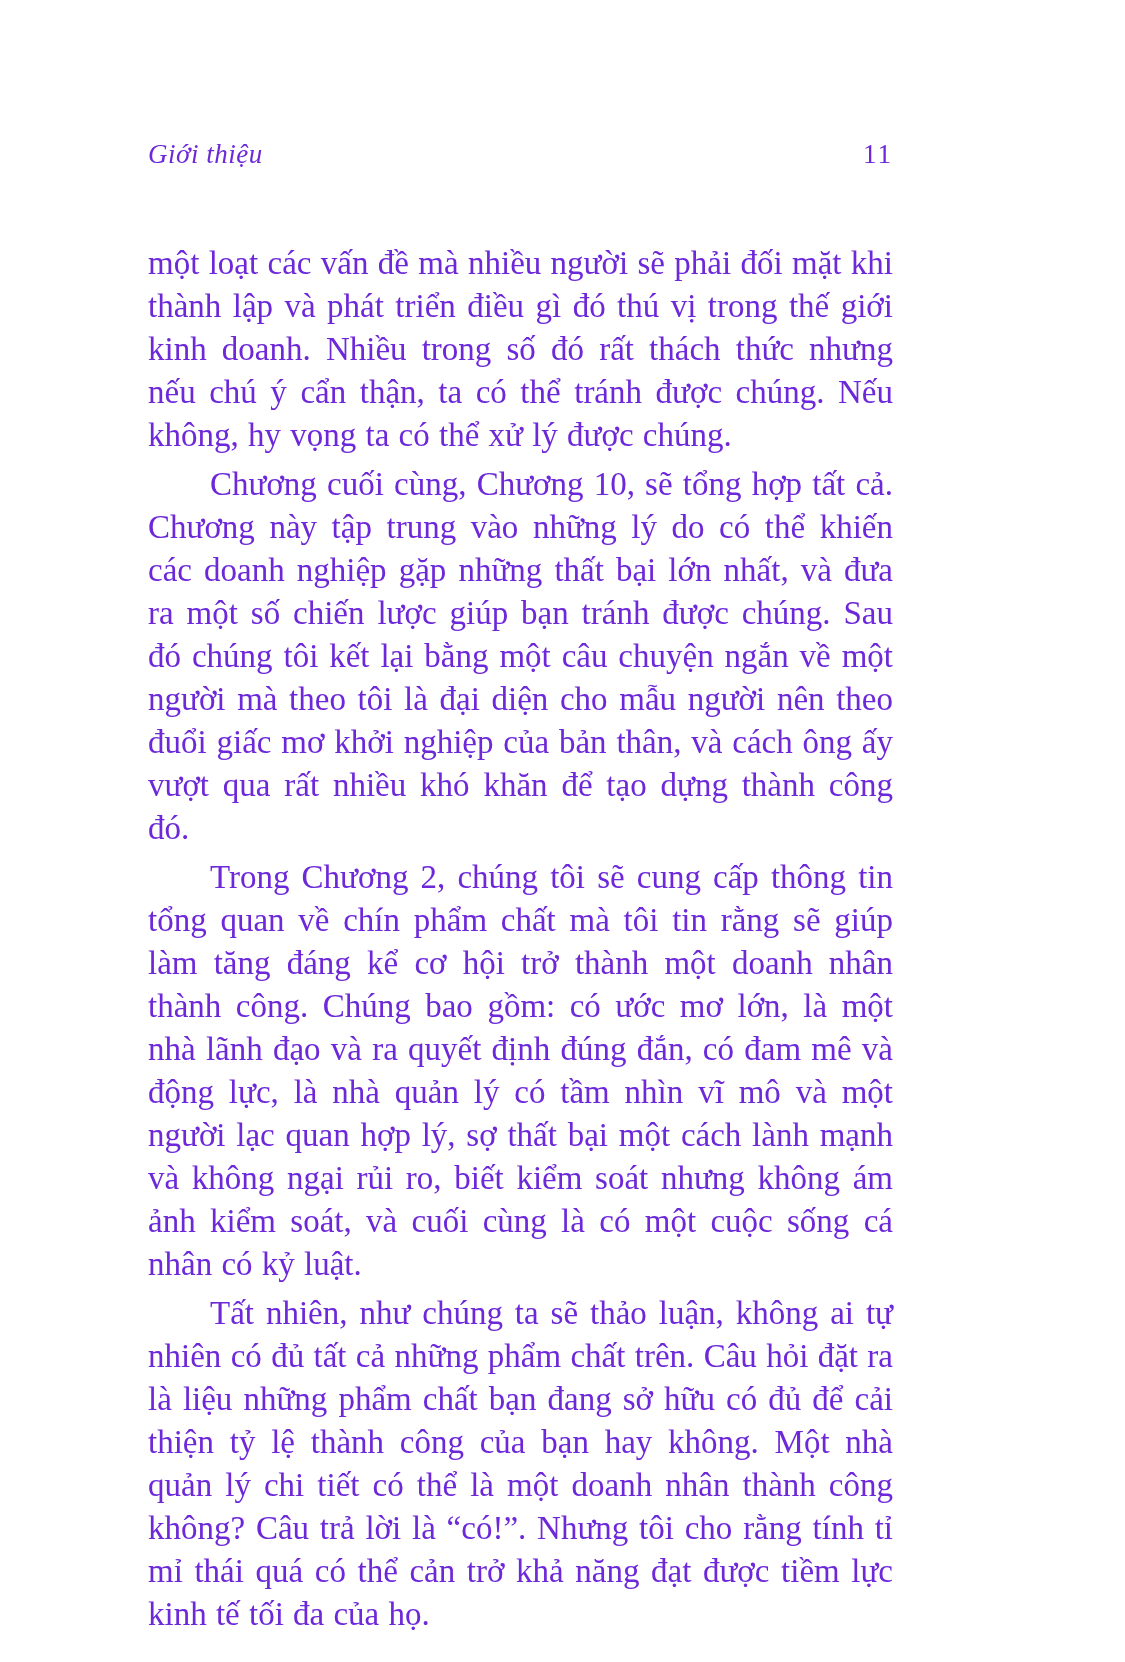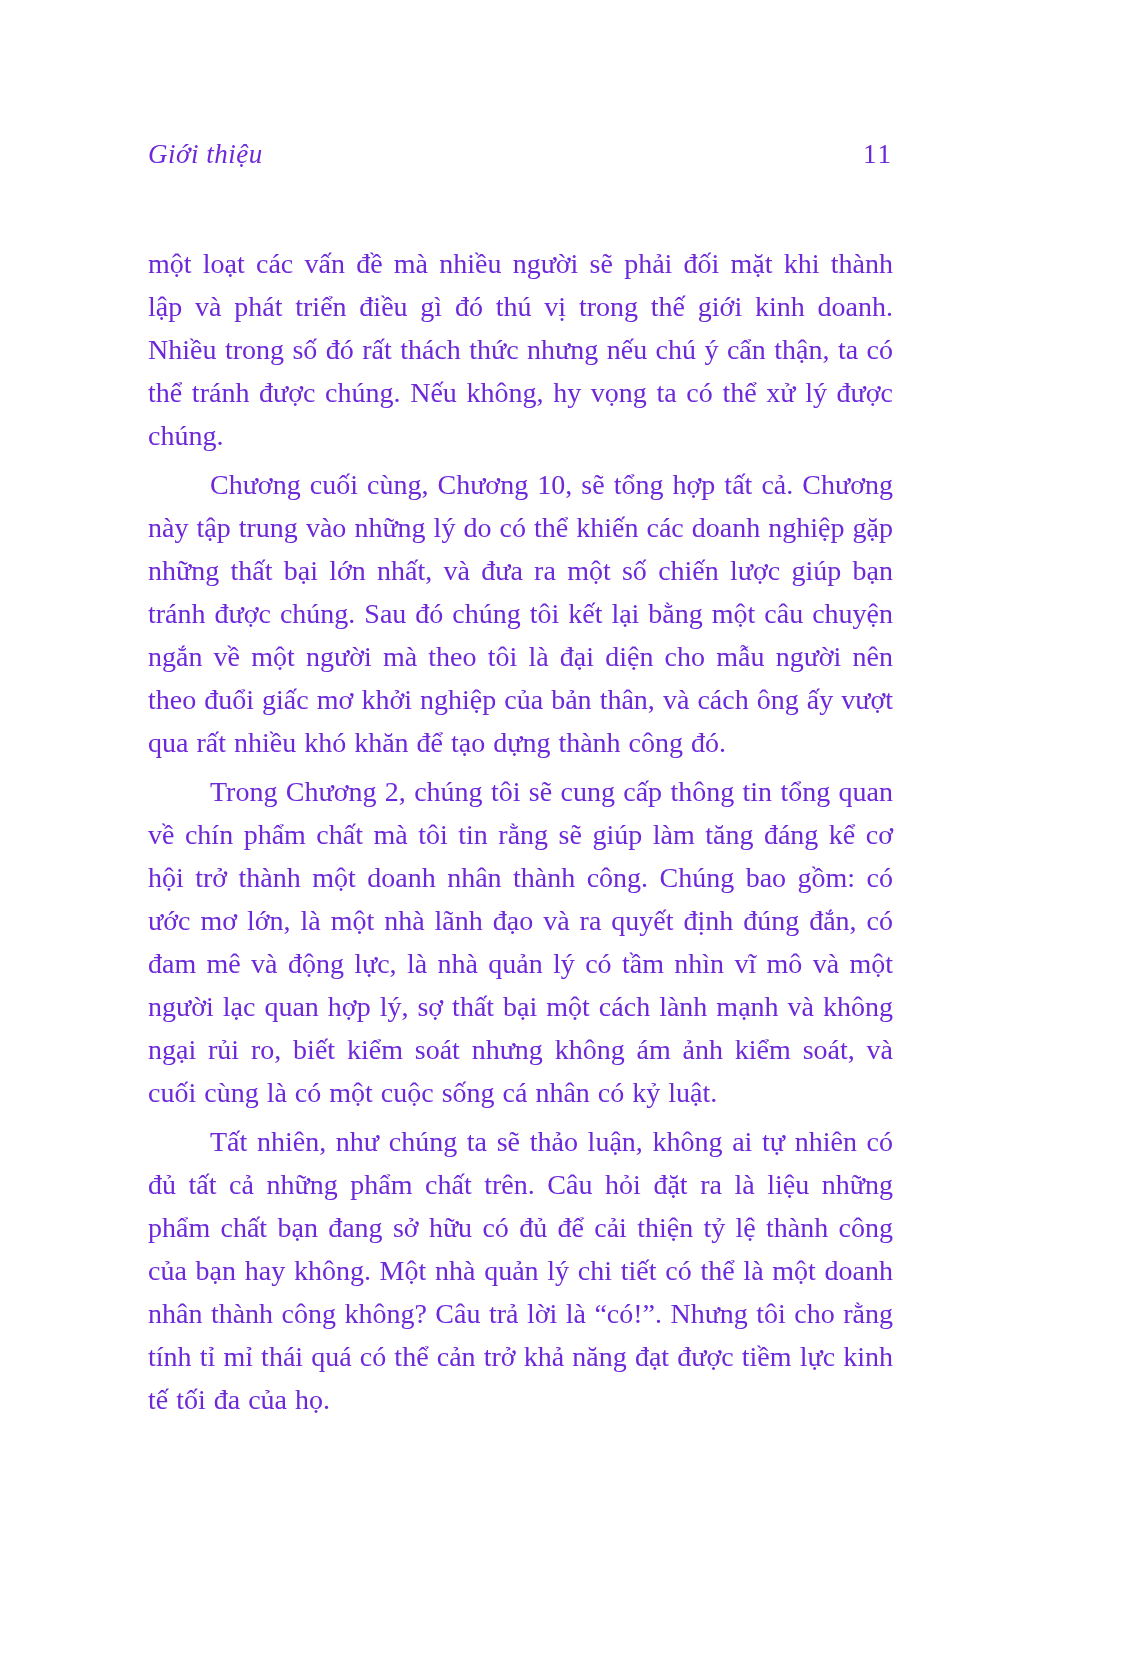--- a/index.html
+++ b/index.html
@@ -29,21 +29,21 @@
   }
   .running-header .section-title {
     font-style: italic;
     letter-spacing: 0.5px;
   }
   .running-header .page-number {
     font-style: normal;
     letter-spacing: 2px;
   }
   .body-text p.para {
-    font-size: 28px;
+    font-size: 33px;
     line-height: 43px;
     text-align: justify;
     margin: 0 0 6px 0;
     word-spacing: 1px;
   }
   .body-text p.para.indent {
     text-indent: 62px;
   }
   .body-text b {
     font-weight: normal;

